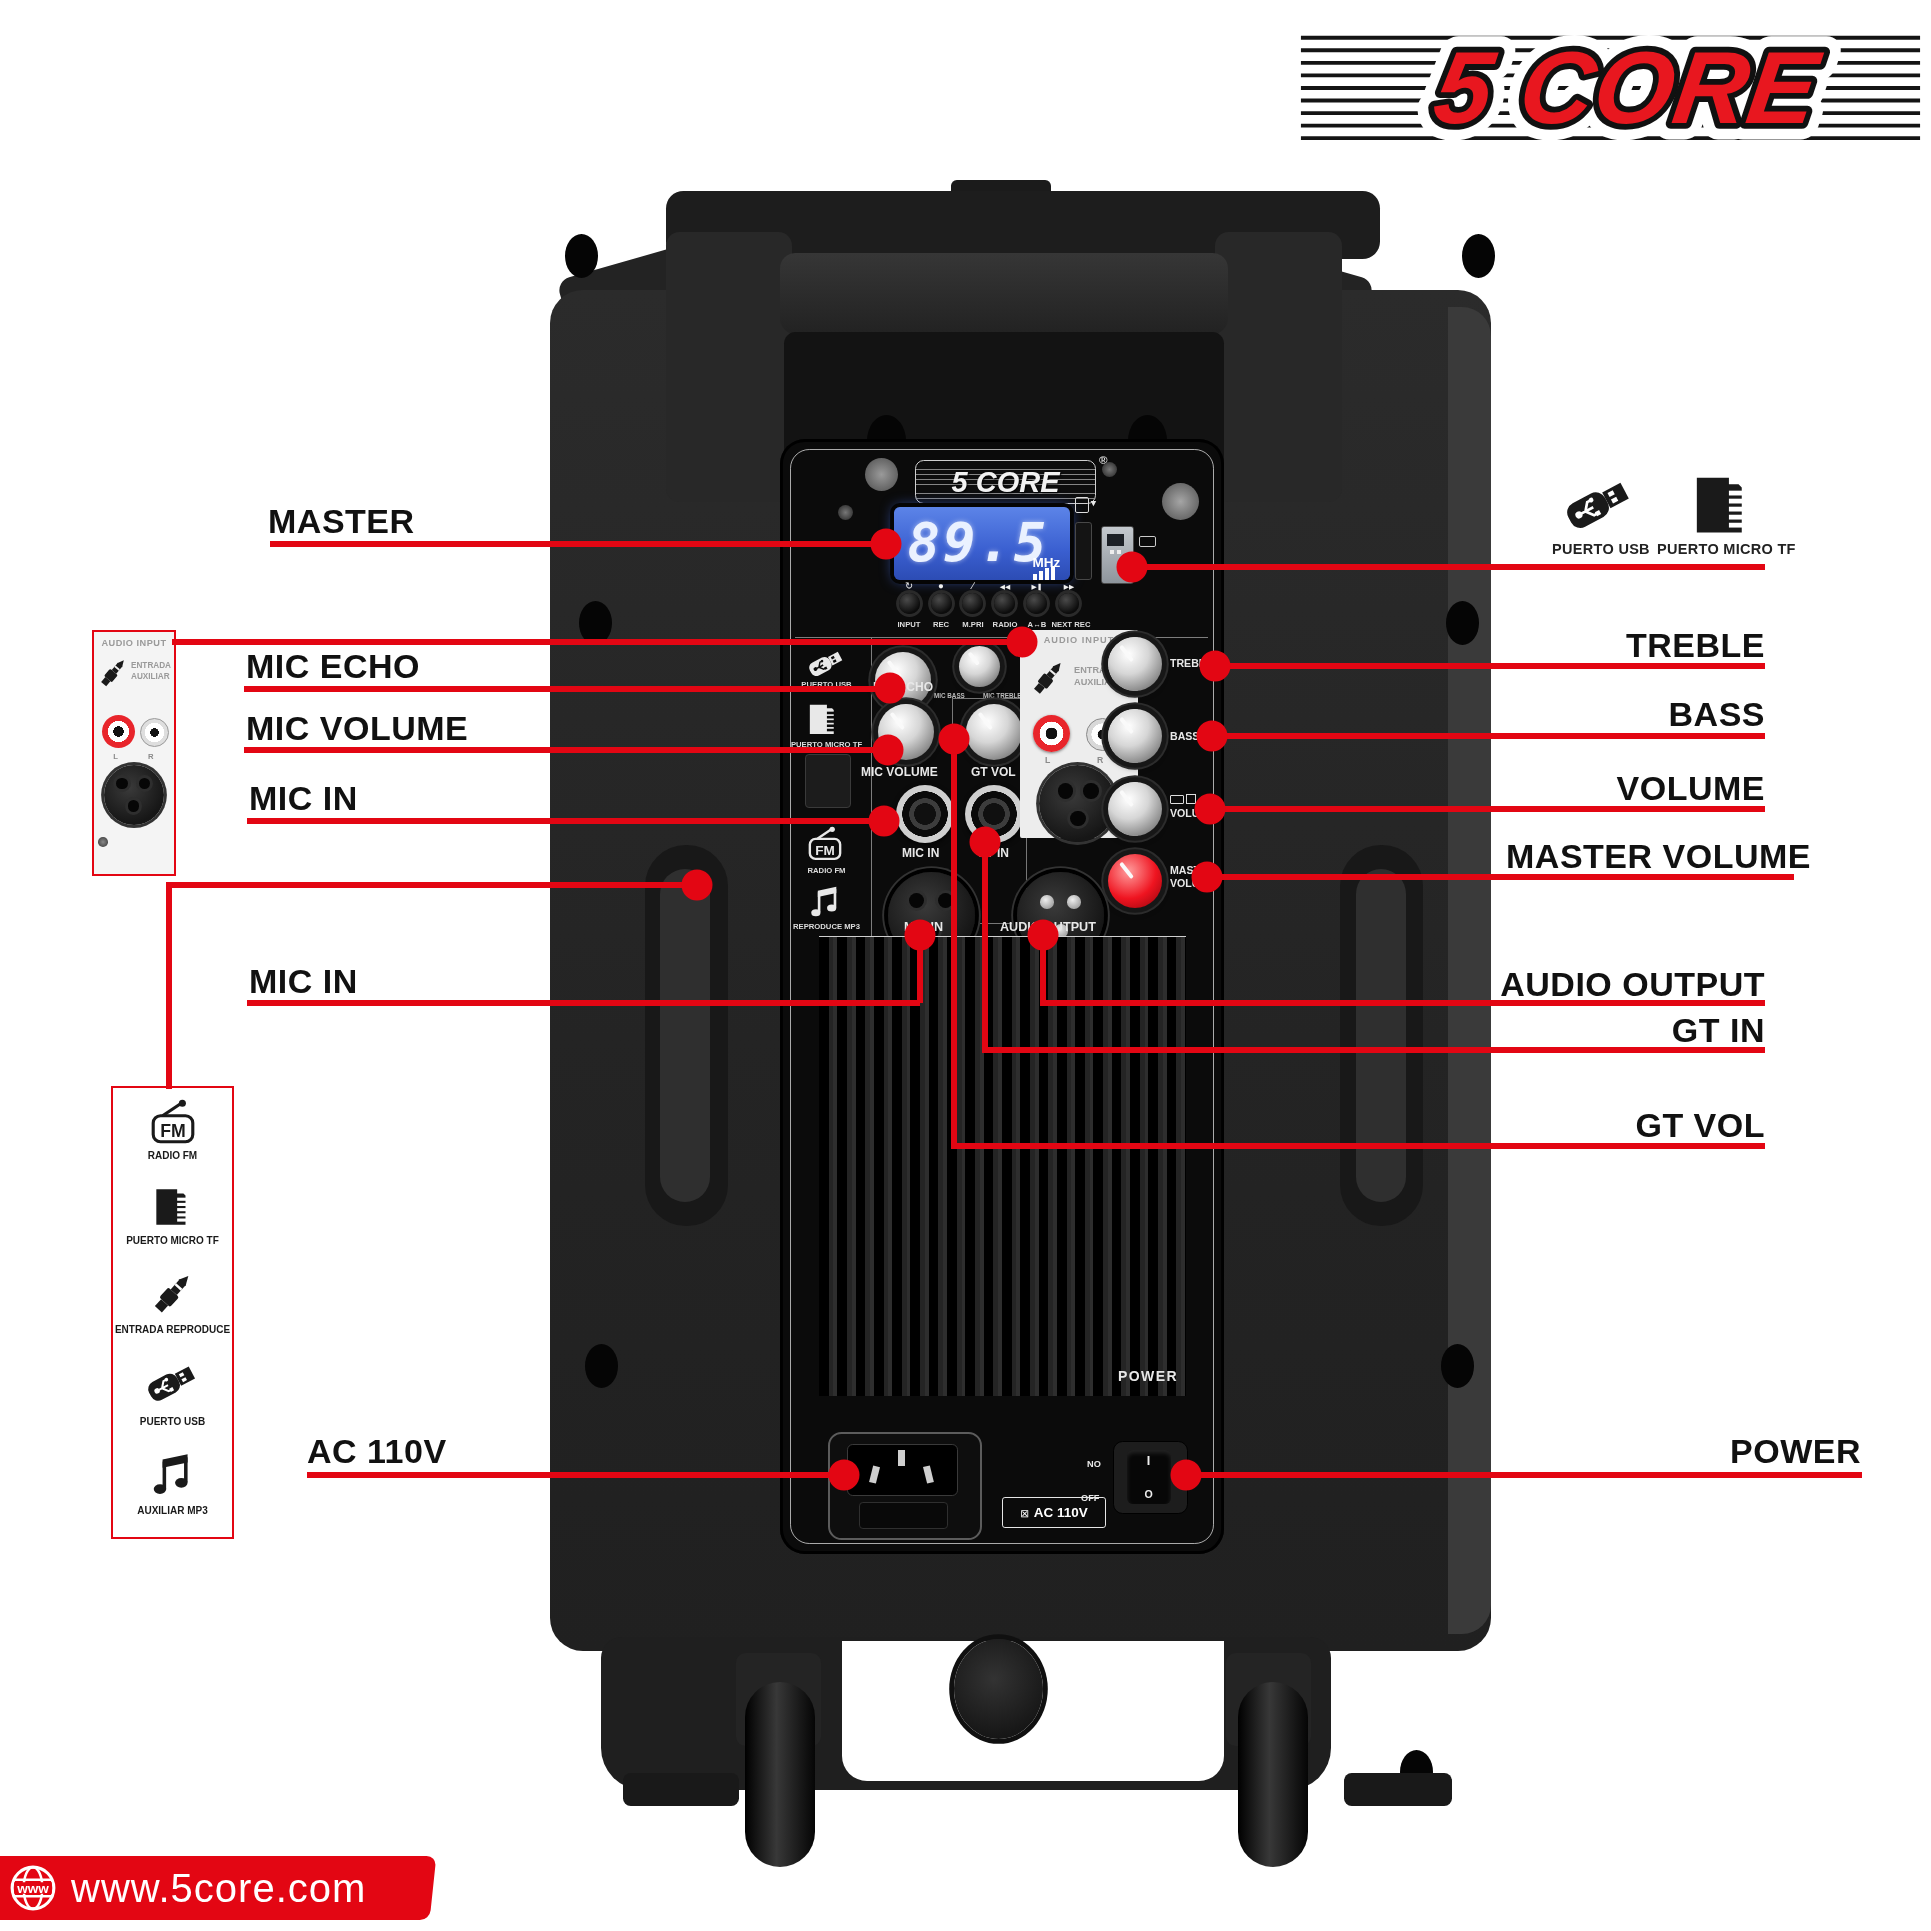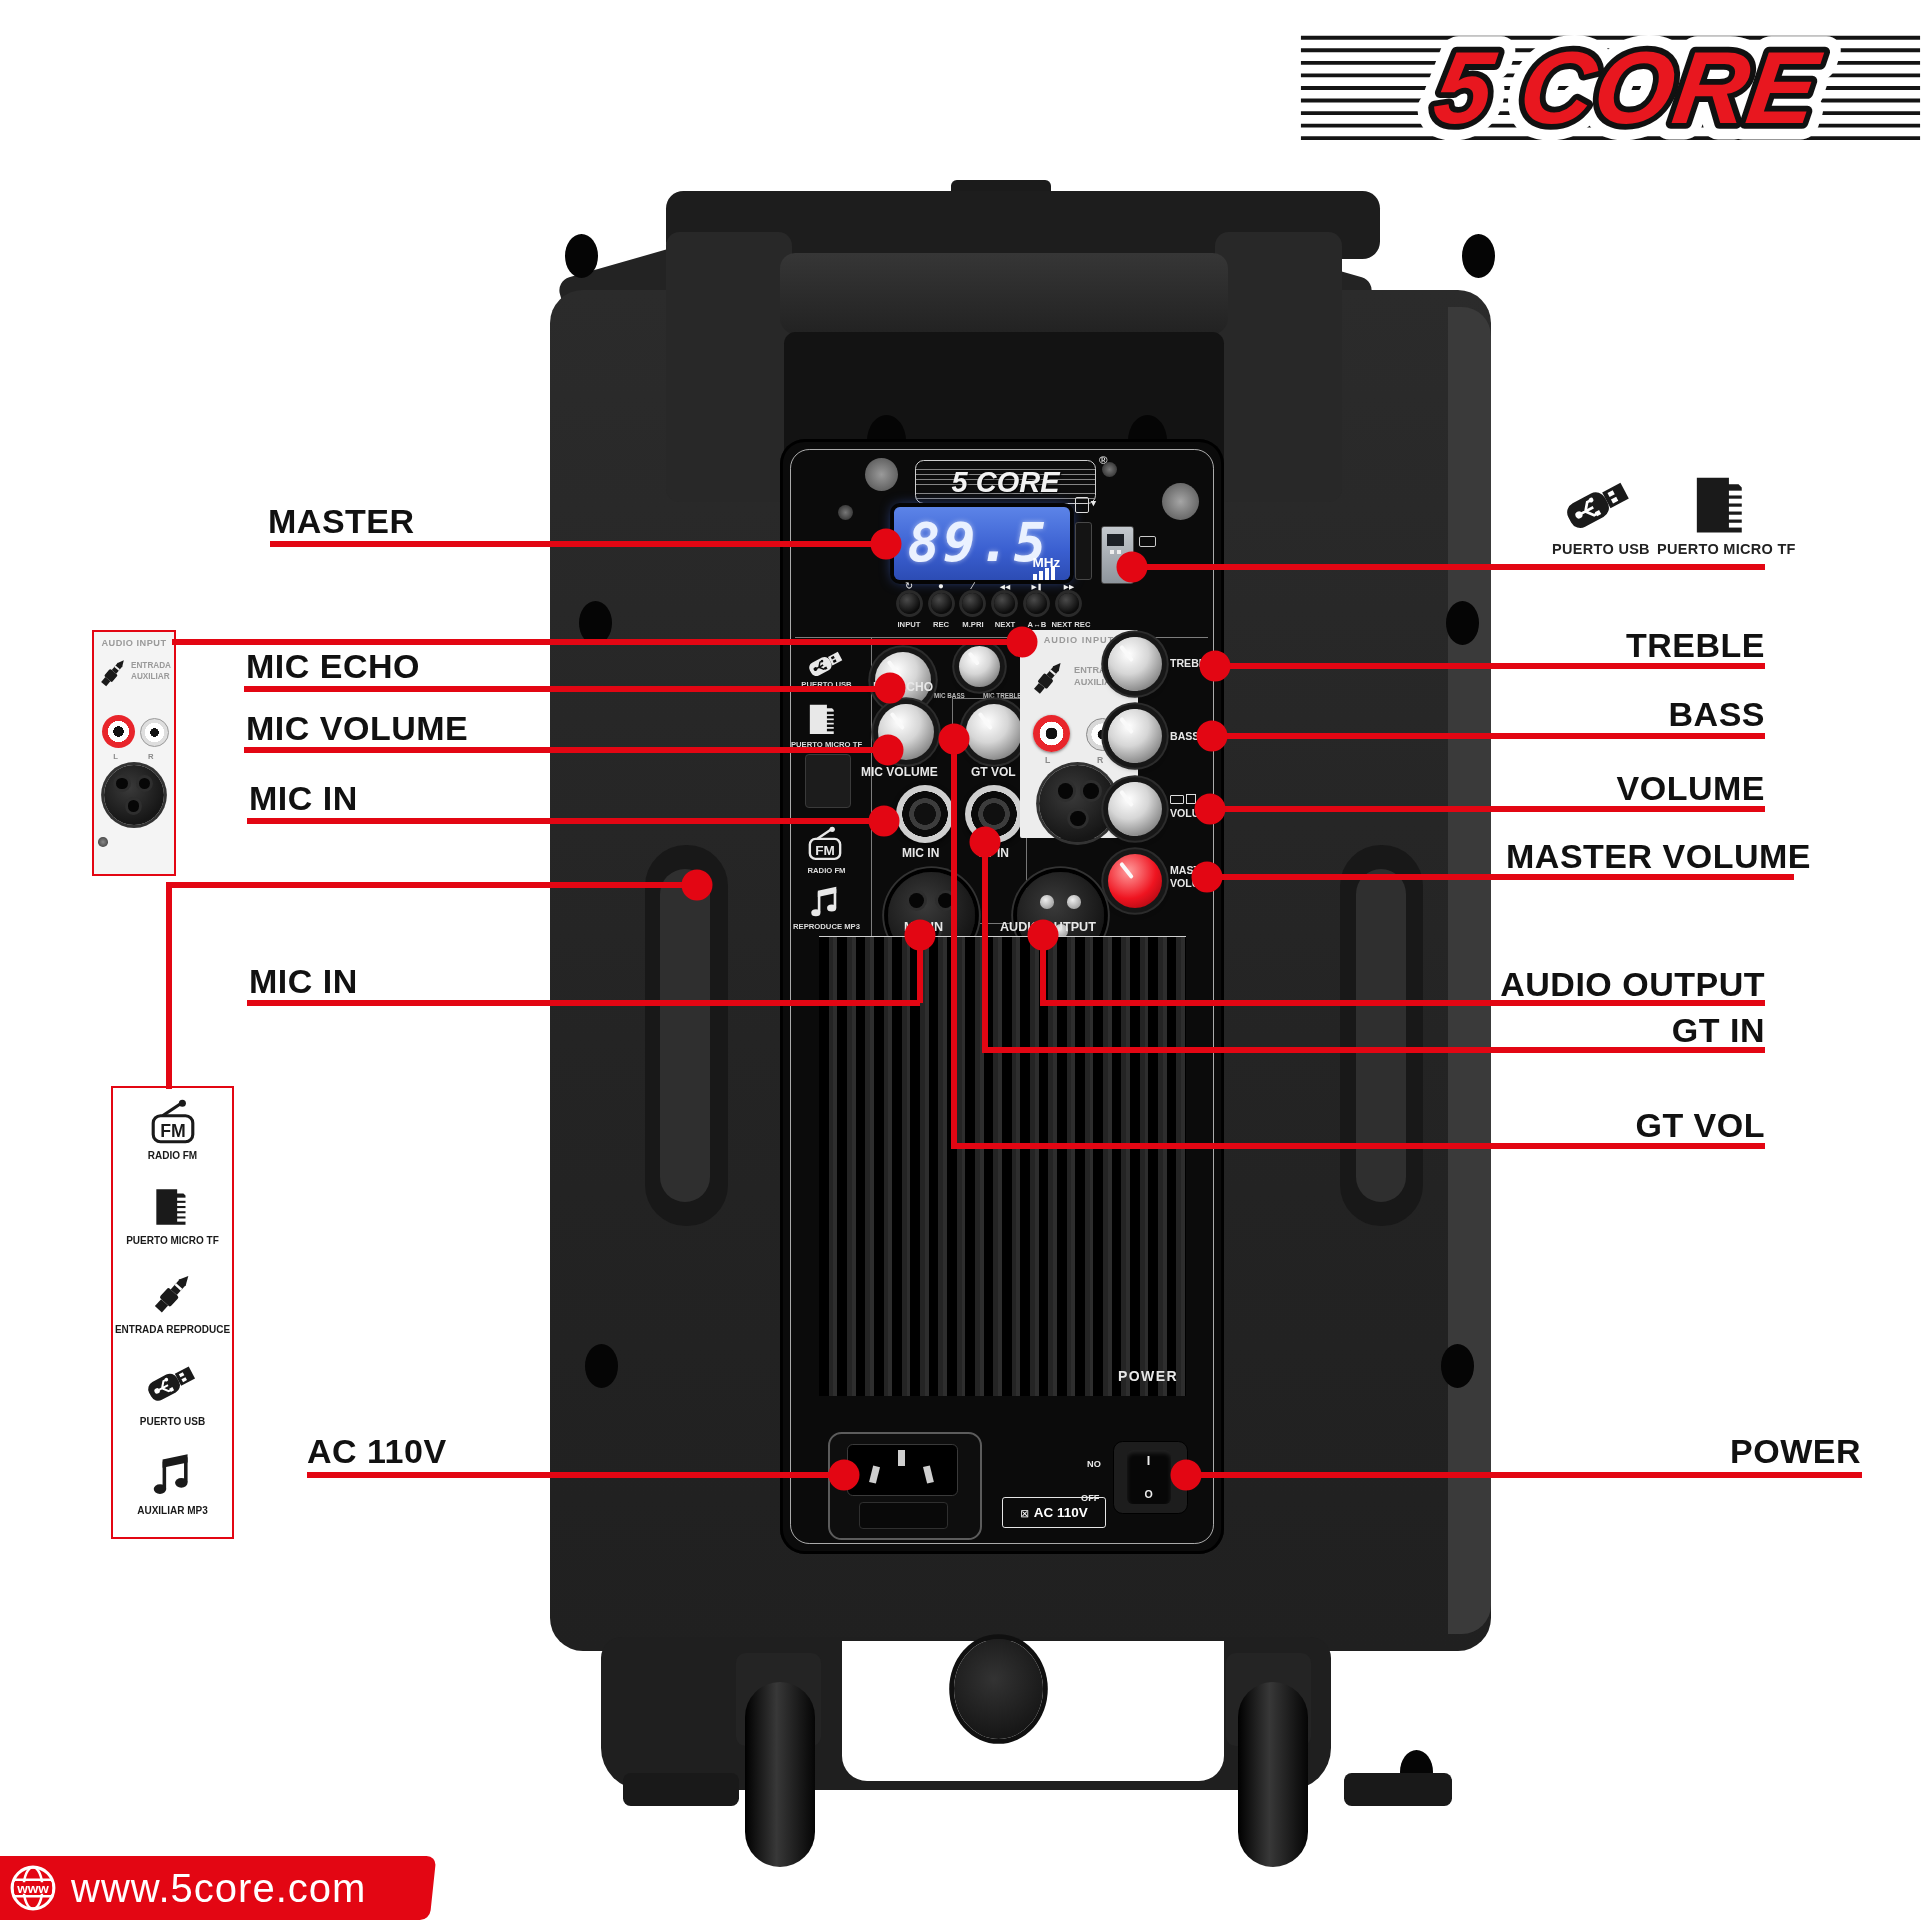--- a/index.html
+++ b/index.html
@@ -224,21 +224,21 @@
       <div class="bic" style="left:289px;top:141px;font-size:6.8px;padding-top:2.9px">▶▶</div>
       <div class="btn" style="left:119px;top:154px"></div>
       <div class="btn" style="left:151px;top:154px"></div>
       <div class="btn" style="left:182px;top:154px"></div>
       <div class="btn" style="left:214px;top:154px"></div>
       <div class="btn" style="left:246px;top:154px"></div>
       <div class="btn" style="left:278px;top:154px"></div>
       <div class="blb" style="left:129px;top:182px">INPUT</div>
       <div class="blb" style="left:161px;top:182px">REC</div>
       <div class="blb" style="left:193px;top:182px">M.PRI</div>
-      <div class="blb" style="left:225px;top:182px">NEXT</div>
+      <div class="blb" style="left:225px;top:182px">RADIO</div>
       <div class="blb" style="left:257px;top:182px">A↔B</div>
       <div class="blb" style="left:291px;top:182px">NEXT REC DEL</div>
     </div>
 
     <div class="thin" style="left:15.4px;top:198px;width:413px;height:1px"></div>
     <div class="thin" style="left:91px;top:199px;width:1px;height:483px"></div>
     <div class="abs" style="left:172px;top:259px;width:73px;height:224px;border:1px solid rgba(210,210,210,.55)"></div>
 
     <div>
       <svg class="ico abs" style="left:25px;top:205px;color:#e8e8e8;--cut:#0b0b0b;transform:rotate(-28deg)" width="42" height="39" viewBox="0 0 44 40">

